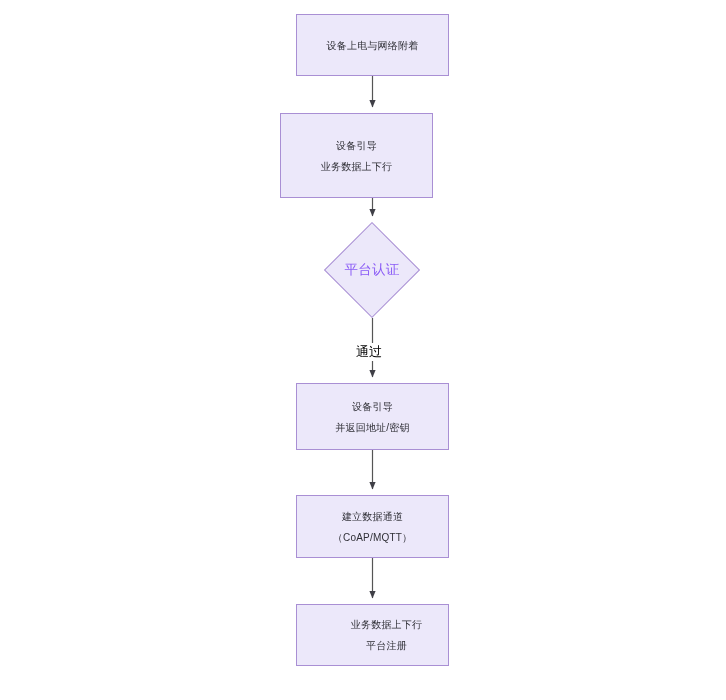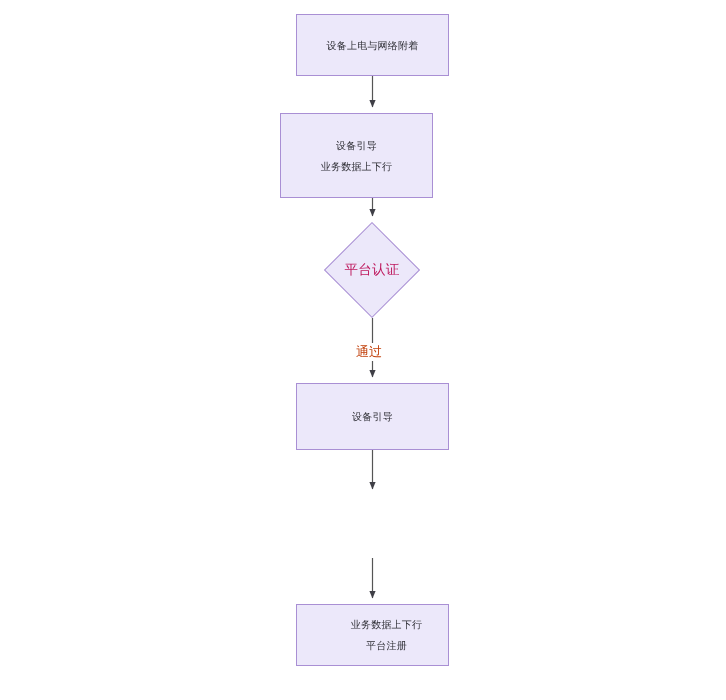--- a/index.html
+++ b/index.html
@@ -73,27 +73,27 @@
   .diamond-label {
     position: absolute;
     left: 0;
     top: 0;
     width: 96px;
     height: 96px;
     display: flex;
     align-items: center;
     justify-content: center;
     font-size: 13.5px;
-    color: #be185d;
+    color: #8b5cf6;
     letter-spacing: 0.2px;
   }
   .edge-label {
     position: absolute;
     background: #ffffff;
-    color: #c2410c;
+    color: #000000;
     font-size: 13px;
     line-height: 16px;
     padding: 1px 3px;
     white-space: nowrap;
   }
 </style>
 </head>
 <body>
 
 <div id="canvas">
@@ -129,21 +129,26 @@
     <div class="diamond-shape">
       <div class="face"></div>
     </div>
     <div class="diamond-label">平台认证</div>
   </div>
 
   <div class="edge-label" style="left:353px; top:343px;">通过</div>
 
   <div class="node" style="left:296px; top:383px; width:153px; height:67px;">
     <span class="line">设备引导</span>
+    <span class="line">并返回地址/密钥</span>
   </div>
 
+  <div class="node" style="left:296px; top:495px; width:153px; height:63px;">
+    <span class="line">建立数据通道</span>
+    <span class="line">（CoAP/MQTT）</span>
+  </div>
 
   <div class="node" style="left:296px; top:604px; width:153px; height:62px;padding-left:28px;">
     <span class="line">业务数据上下行</span>
     <span class="line">平台注册</span>
   </div>
 
 </div>
 
 </body></html>

